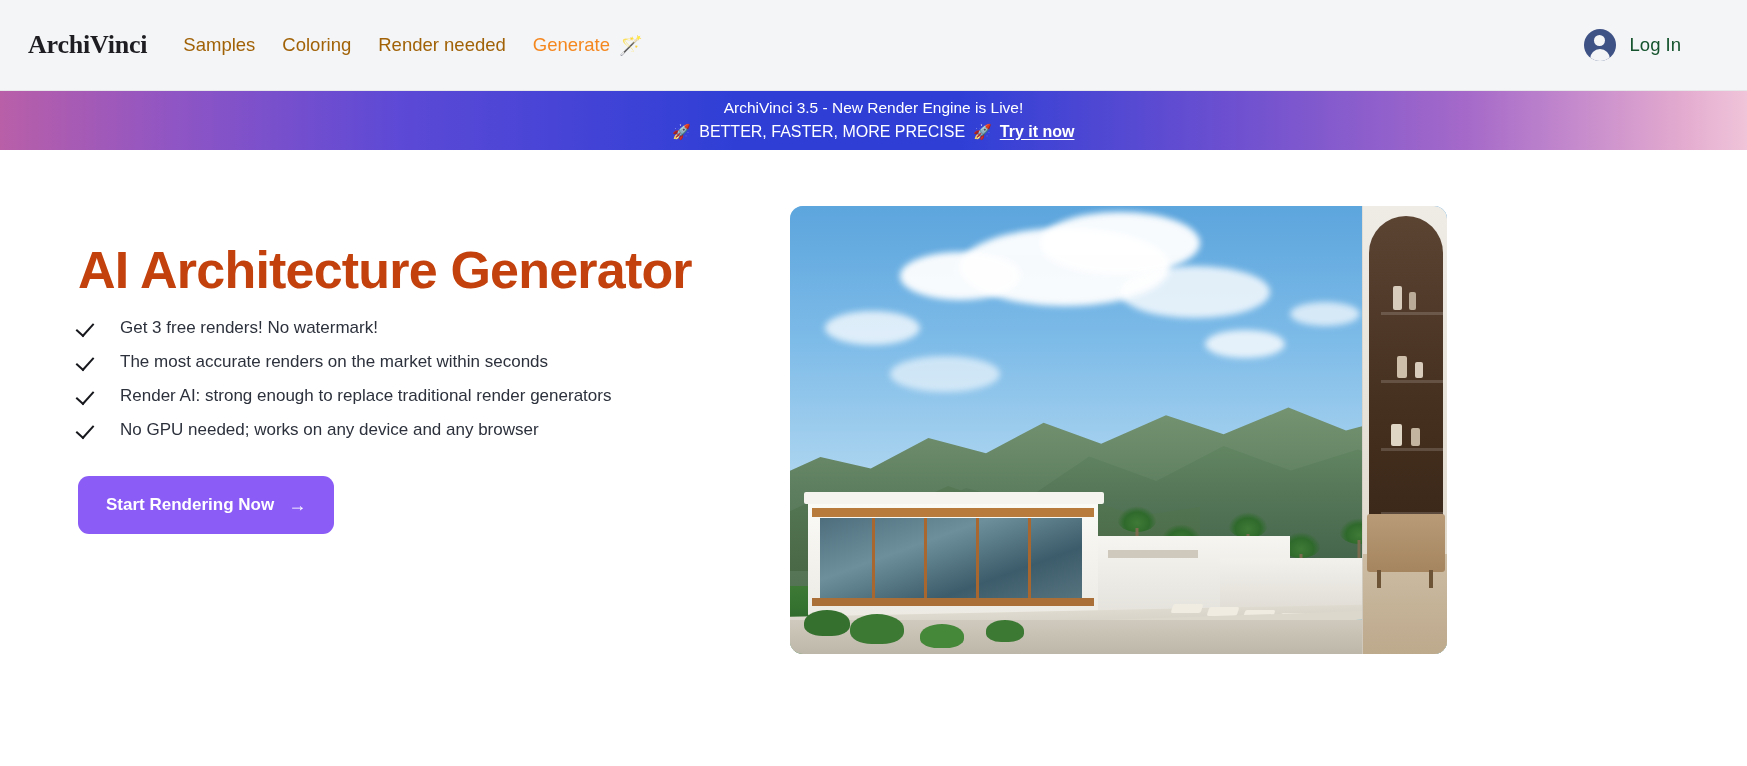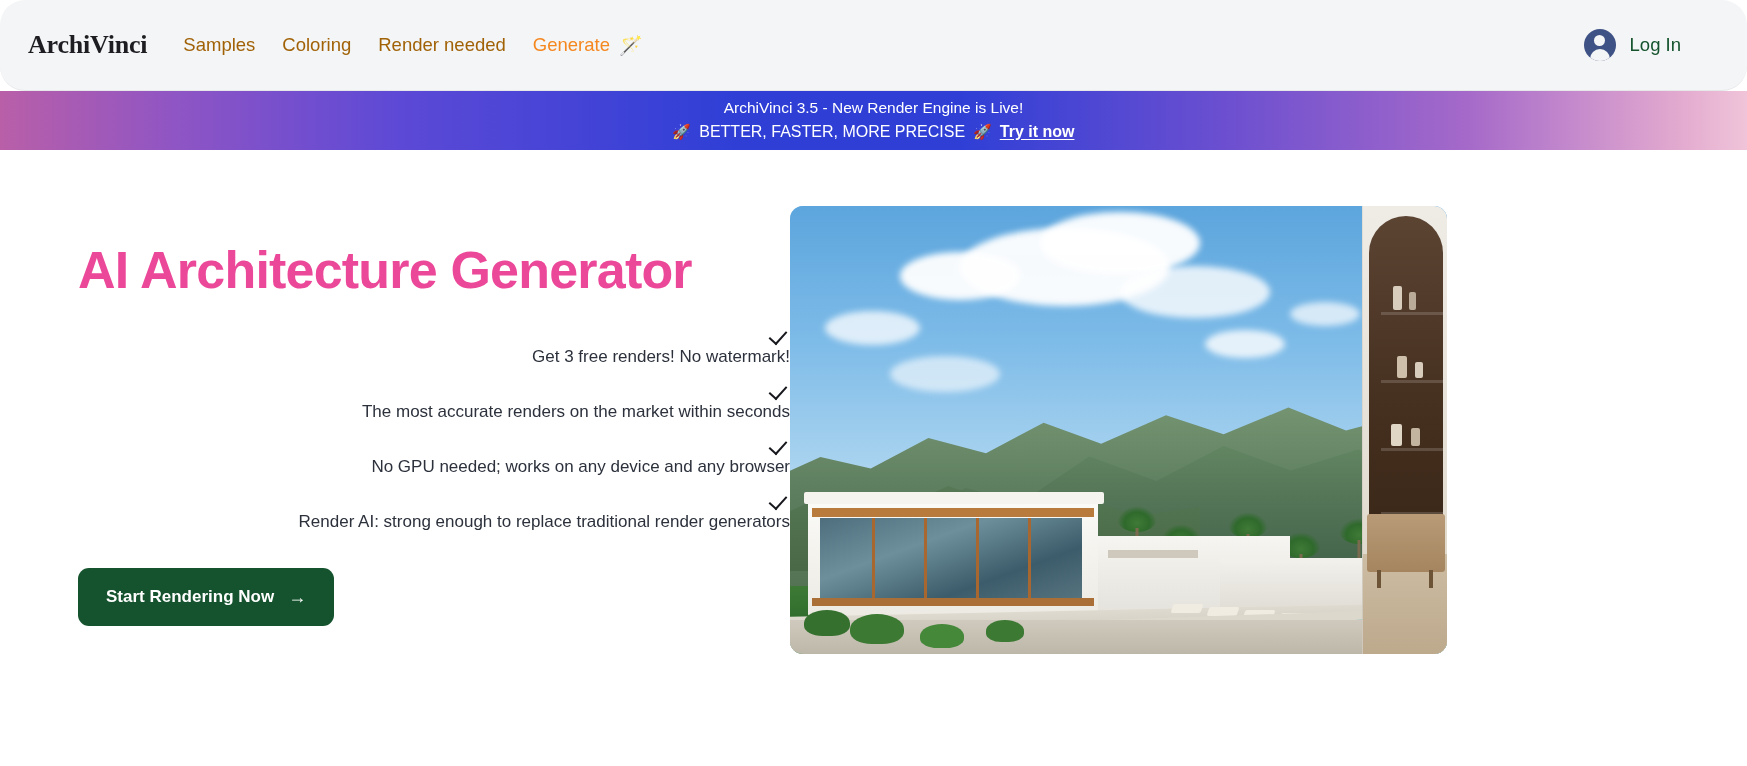--- a/index.html
+++ b/index.html
@@ -12,21 +12,20 @@
 
   
   .header {
     height: 91px;
     background: #f4f5f6;
     border-bottom: 1px solid #e6e7e9;
     display: flex;
     align-items: center;
     padding: 0 30px 0 28px;
     position: relative;
-    border-radius: 25px;
   }
   .logo {
     font-family: "Liberation Serif", serif;
     font-size: 26px;
     font-weight: 700;
     color: #1d1d22;
     letter-spacing: -0.2px;
     margin-right: 36px;
     white-space: nowrap;
   }
@@ -96,53 +95,53 @@
   
   .hero {
     display: flex;
     padding: 56px 0 0 0;
     height: calc(766px - 91px - 59px);
   }
   .hero-left { width: 790px; padding-left: 78px; padding-top: 36px; }
   .hero-title {
     font-size: 52px;
     font-weight: 800;
-    color: #ec4899;
+    color: #c2410c;
     letter-spacing: -0.8px;
     line-height: 1.08;
-    margin-bottom: 28px;
+    margin-bottom: 20px;
   }
   .hero-sub {
     font-size: 17.5px;
     color: #3f4654;
     line-height: 1.52;
     max-width: 610px;
     margin-bottom: 30px;
   }
   .features { list-style: none; display: flex; flex-direction: column; gap: 14px; margin-bottom: 36px; }
-  .feature { display: flex; align-items: flex-end; gap: 2px; flex-direction: column; }
+  .feature { display: flex; align-items: flex-start; gap: 23px; }
   .check {
     width: 19px; height: 19px; flex: none;
     position: relative;
   }
   .check::after {
     content: "";
     position: absolute;
     left: 2px; top: 1px;
     width: 8px; height: 15px;
     border: solid #17181d;
     border-width: 0 2.4px 2.4px 0;
     transform: rotate(42deg);
   }
   .feature-text { font-size: 17px; color: #2c313c; }
   .cta-button {
     display: inline-flex;
     align-items: center;
     gap: 14px;
-    background: #14532d;
+    background: #8b5cf6;
     color: #ffffff;
     font-size: 17px;
     font-weight: 700;
     border: none;
     border-radius: 11px;
     padding: 19px 28px;
     cursor: pointer;
     font-family: "Liberation Sans", sans-serif;
     justify-content: flex-end;
   }
@@ -422,25 +421,25 @@
       <li class="feature">
         <span class="check"></span>
         <span class="feature-text">Get 3 free renders! No watermark!</span>
       </li>
       <li class="feature">
         <span class="check"></span>
         <span class="feature-text">The most accurate renders on the market within seconds</span>
       </li>
       <li class="feature">
         <span class="check"></span>
-        <span class="feature-text">No GPU needed; works on any device and any browser</span>
+        <span class="feature-text">Render AI: strong enough to replace traditional render generators</span>
       </li>
       <li class="feature">
         <span class="check"></span>
-        <span class="feature-text">Render AI: strong enough to replace traditional render generators</span>
+        <span class="feature-text">No GPU needed; works on any device and any browser</span>
       </li>
     </ul>
 
     <button class="cta-button">
       <span>Start Rendering Now</span>
       <span class="cta-arrow">→</span>
     </button>
   </div>
 
   <div class="hero-right">

